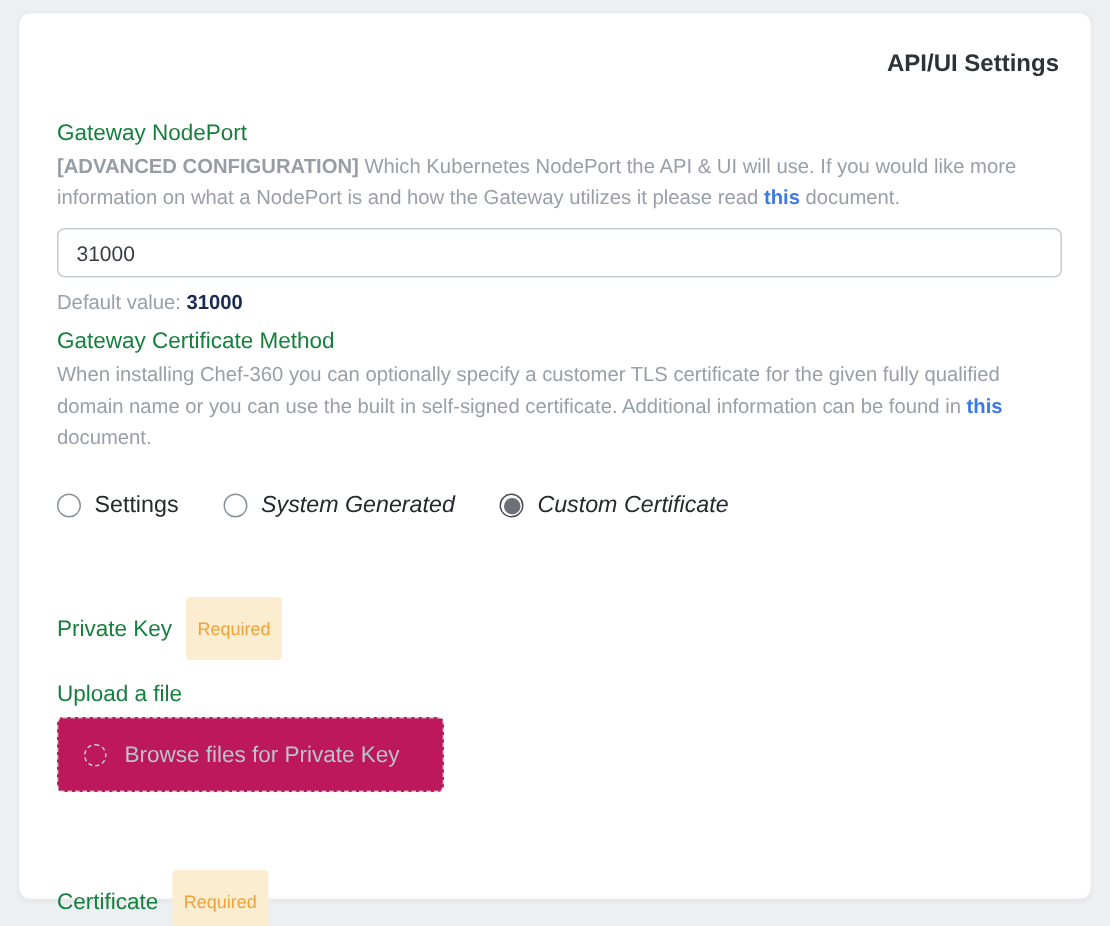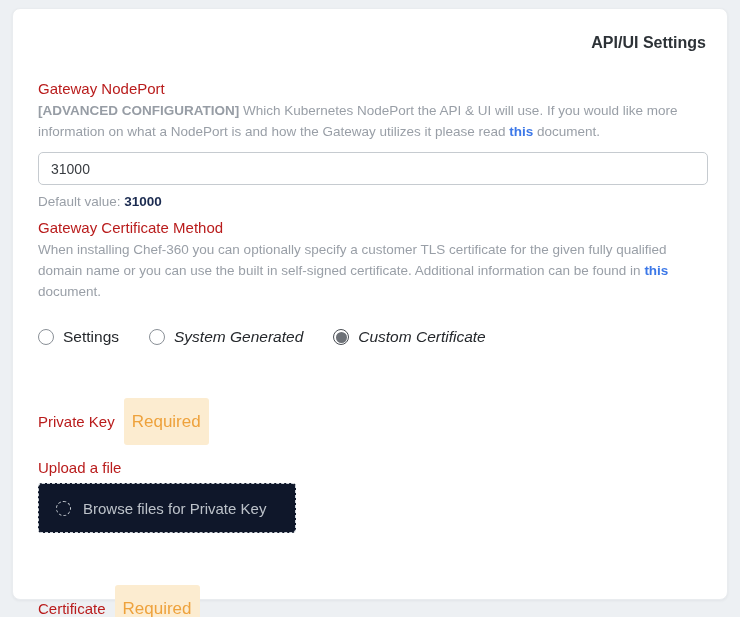--- a/index.html
+++ b/index.html
@@ -21,21 +21,21 @@
   .card-title {
     margin-left: -12px;
     font-size: 16px;
     font-weight: 700;
     color: #2d3237;
     text-align: right;
   }
   .field-label {
     font-size: 15px;
     font-weight: 500;
-    color: #b91c1c;
+    color: #15803d;
   }
   .desc {
     margin-top: 3px;
     font-size: 13.5px;
     line-height: 21px;
     color: #999fa7;
   }
   .desc b { font-weight: 700; color: #979da5; }
   .desc a.doc-link {
     color: #3c78e8;
@@ -103,38 +103,38 @@
   }
   .upload-section { margin-top: 52px; }
   .label-row {
     display: flex;
     align-items: center;
     gap: 9px;
   }
   .required-badge {
     background: #fcecd0;
     color: #eea23c;
-    font-size: 17px;
+    font-size: 12px;
     font-weight: 500;
     padding: 15px 8px;
     border-radius: 3px;
     line-height: 1;
   }
   .upload-label { margin-top: 14px; }
   .browse-box {
     margin-top: 7px;
     height: 50px;
     border: 1px dashed #ced3d9;
     border-radius: 4px;
     display: flex;
     align-items: center;
     padding-left: 17px;
     gap: 12px;
     cursor: pointer;
-    background: #0f172a;
+    background: #be185d;
   }
   .browse-box.pk { width: 258px; }
   .browse-box.cert { width: 251px; }
   .dashed-circle-icon {
     width: 15px; height: 15px;
     border: 1.2px dashed #c3c9cf;
     border-radius: 50%;
     flex: 0 0 auto;
   }
   .browse-text {

